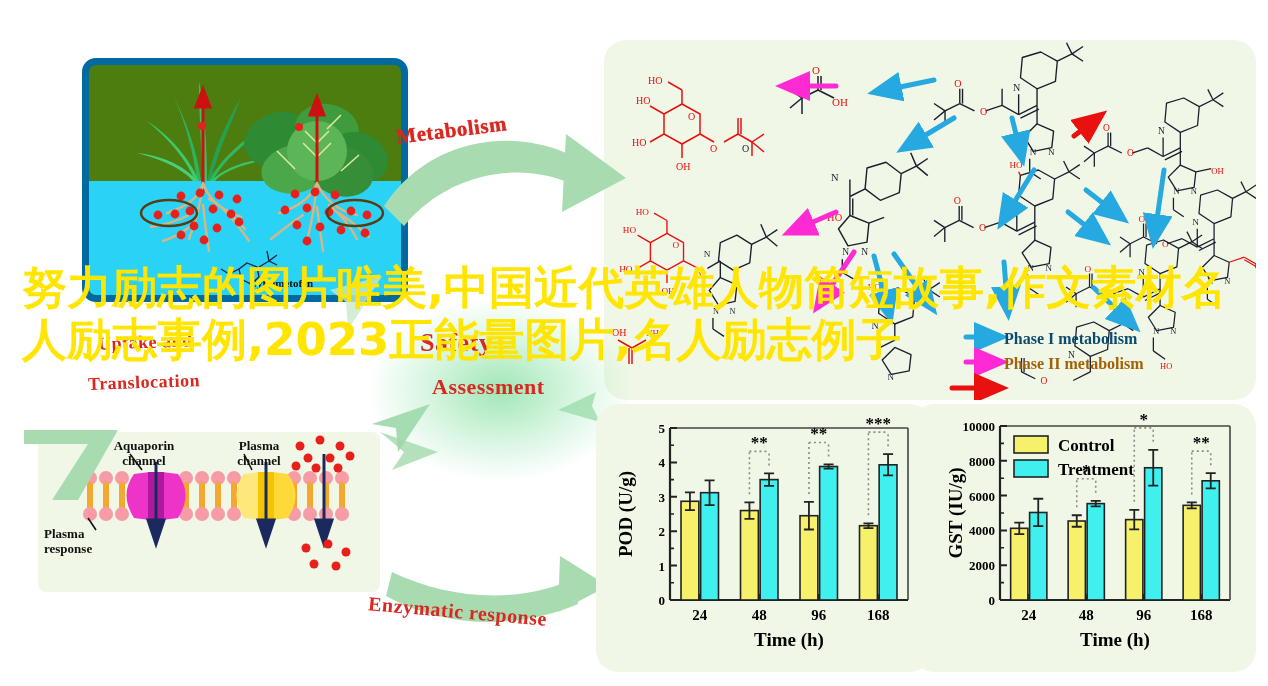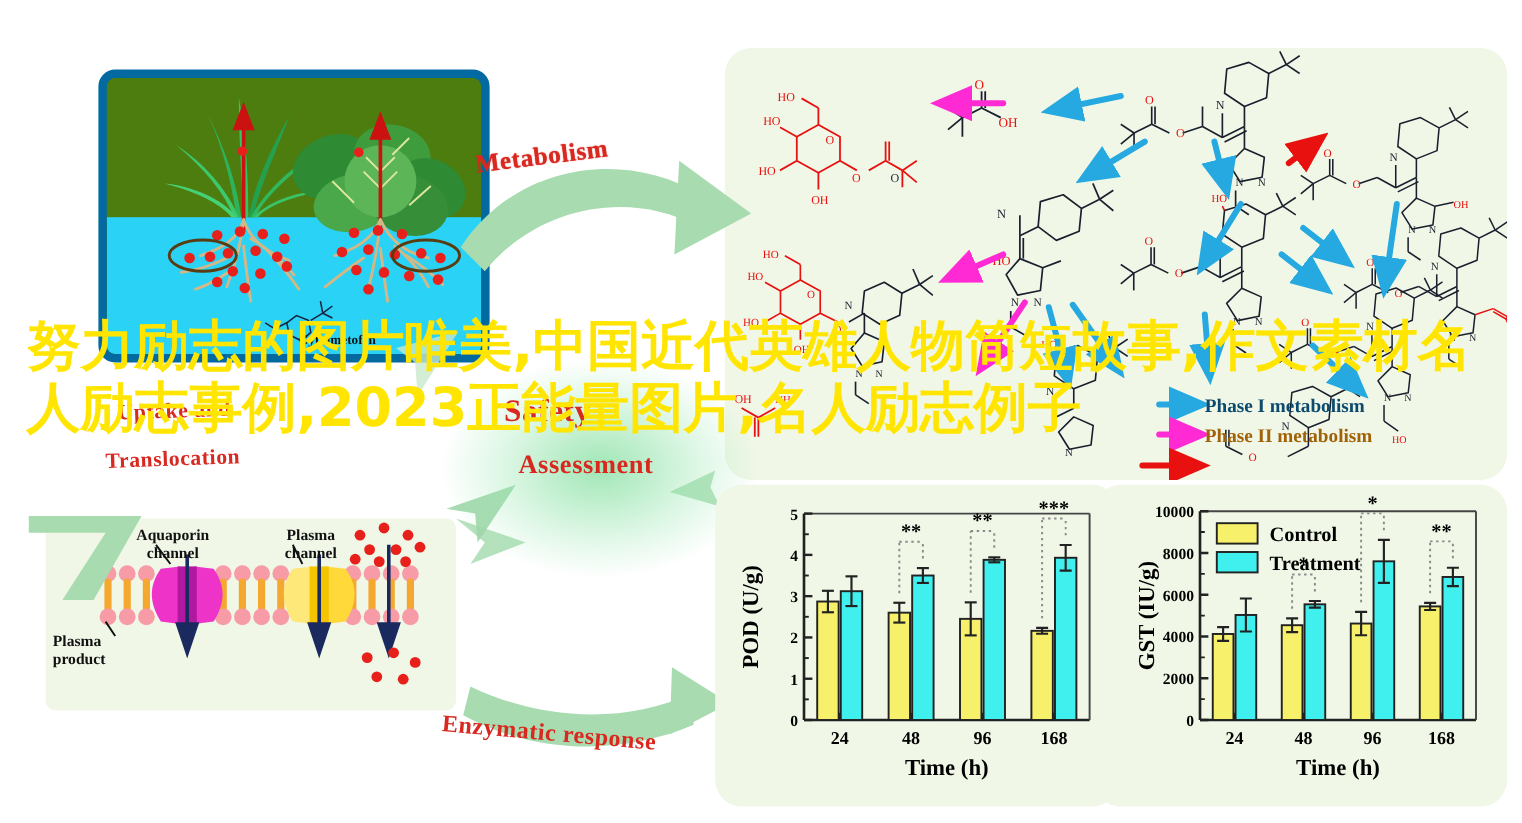--- a/index.html
+++ b/index.html
@@ -587,21 +587,21 @@
     <div class="memlbl" style="left:56px;top:6px;width:100px;">
       <span>Aquaporin</span><br>
       <span>channel</span>
     </div>
     <div class="memlbl" style="left:176px;top:6px;width:90px;">
       <span>Plasma</span><br>
       <span>channel</span>
     </div>
     <div class="memlbl" style="left:6px;top:94px;width:96px;text-align:left;font-family:Liberation Serif, serif;">
       <span>Plasma</span><br>
-      <span>product</span>
+      <span>response</span>
     </div>
   </div>
 
   <svg class="garrow" style="left:0;top:0;width:1268px;height:686px;" viewBox="0 0 1268 686">
 
     <path d="M384 206 C430 136 520 124 584 162 L580 188 C524 158 448 172 404 226 Z" fill="#a8dcb0"></path>
     <polygon points="566 134 626 178 562 212" fill="#a8dcb0"></polygon>
 
     <path d="M1022 400 L1022 408 L1010 408 L1034 440 L1058 408 L1046 408 L1046 400 Z" fill="#a8dcb0" opacity="0"></path>
 

